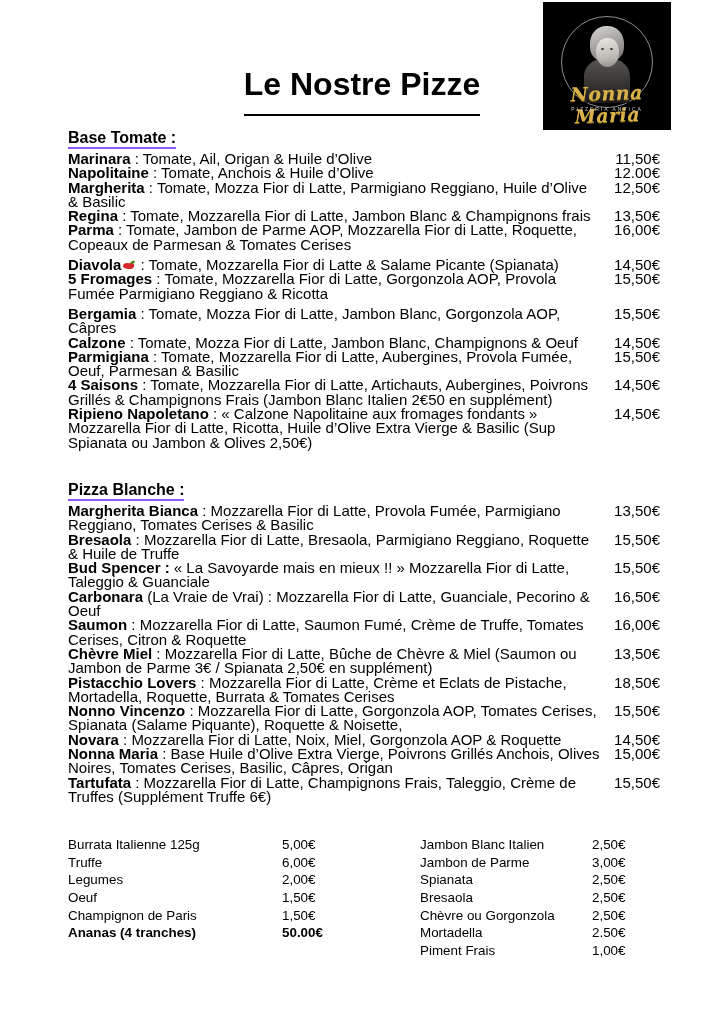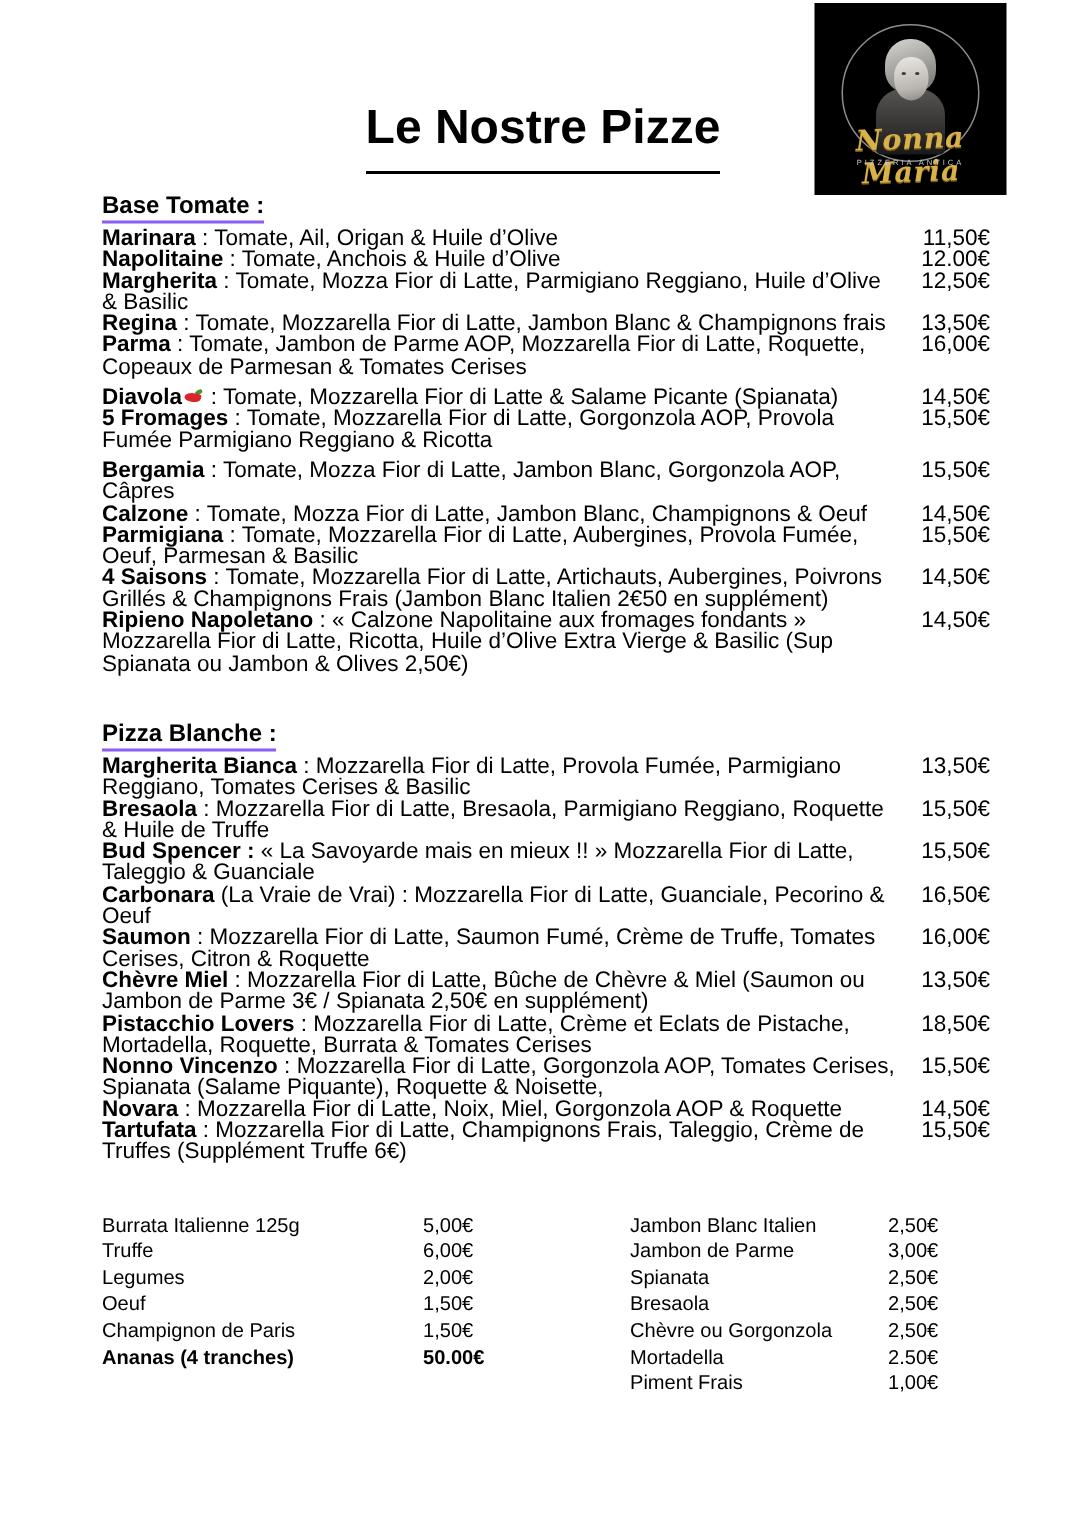--- a/index.html
+++ b/index.html
@@ -299,20 +299,21 @@
       <div class="item"><span class="nm">Saumon</span><span> : </span><span>Mozzarella Fior di Latte, Saumon Fumé, Crème de Truffe, Tomates Cerises, Citron &amp; Roquette</span><span class="price">16,00€</span></div>
 
       <div class="item"><span class="nm">Chèvre Miel</span><span> : </span><span>Mozzarella Fior di Latte, Bûche de Chèvre &amp; Miel (Saumon ou Jambon de Parme 3€ / Spianata 2,50€ en supplément)</span><span class="price">13,50€</span></div>
 
       <div class="item"><span class="nm">Pistacchio Lovers</span><span> : </span><span>Mozzarella Fior di Latte, Crème et Eclats de Pistache, Mortadella, Roquette, Burrata &amp; Tomates Cerises</span><span class="price">18,50€</span></div>
 
       <div class="item"><span class="nm">Nonno Vincenzo</span><span> :  </span><span>Mozzarella Fior di Latte, Gorgonzola AOP, Tomates Cerises, Spianata (Salame Piquante), Roquette &amp; Noisette,</span><span class="price">15,50€</span></div>
 
       <div class="item"><span class="nm">Novara</span><span> : </span><span>Mozzarella Fior di Latte, Noix, Miel, Gorgonzola AOP &amp; Roquette</span><span class="price">14,50€</span></div>
 
+      <div class="item"><span class="nm">Nonna Maria</span><span> : </span><span>Base Huile d’Olive Extra Vierge, Poivrons Grillés  Anchois, Olives Noires, Tomates Cerises, Basilic, Câpres, Origan</span><span class="price">15,00€</span></div>
 
       <div class="item"><span class="nm">Tartufata</span><span> : </span><span>Mozzarella Fior di Latte, Champignons Frais, Taleggio, Crème de Truffes (Supplément Truffe 6€)</span><span class="price">15,50€</span></div>
     </div>
 
     <div class="gap-lg"></div>
 
     <div class="supp-block">
 
       <div class="supp-cols">
         <div class="supp-col left">

